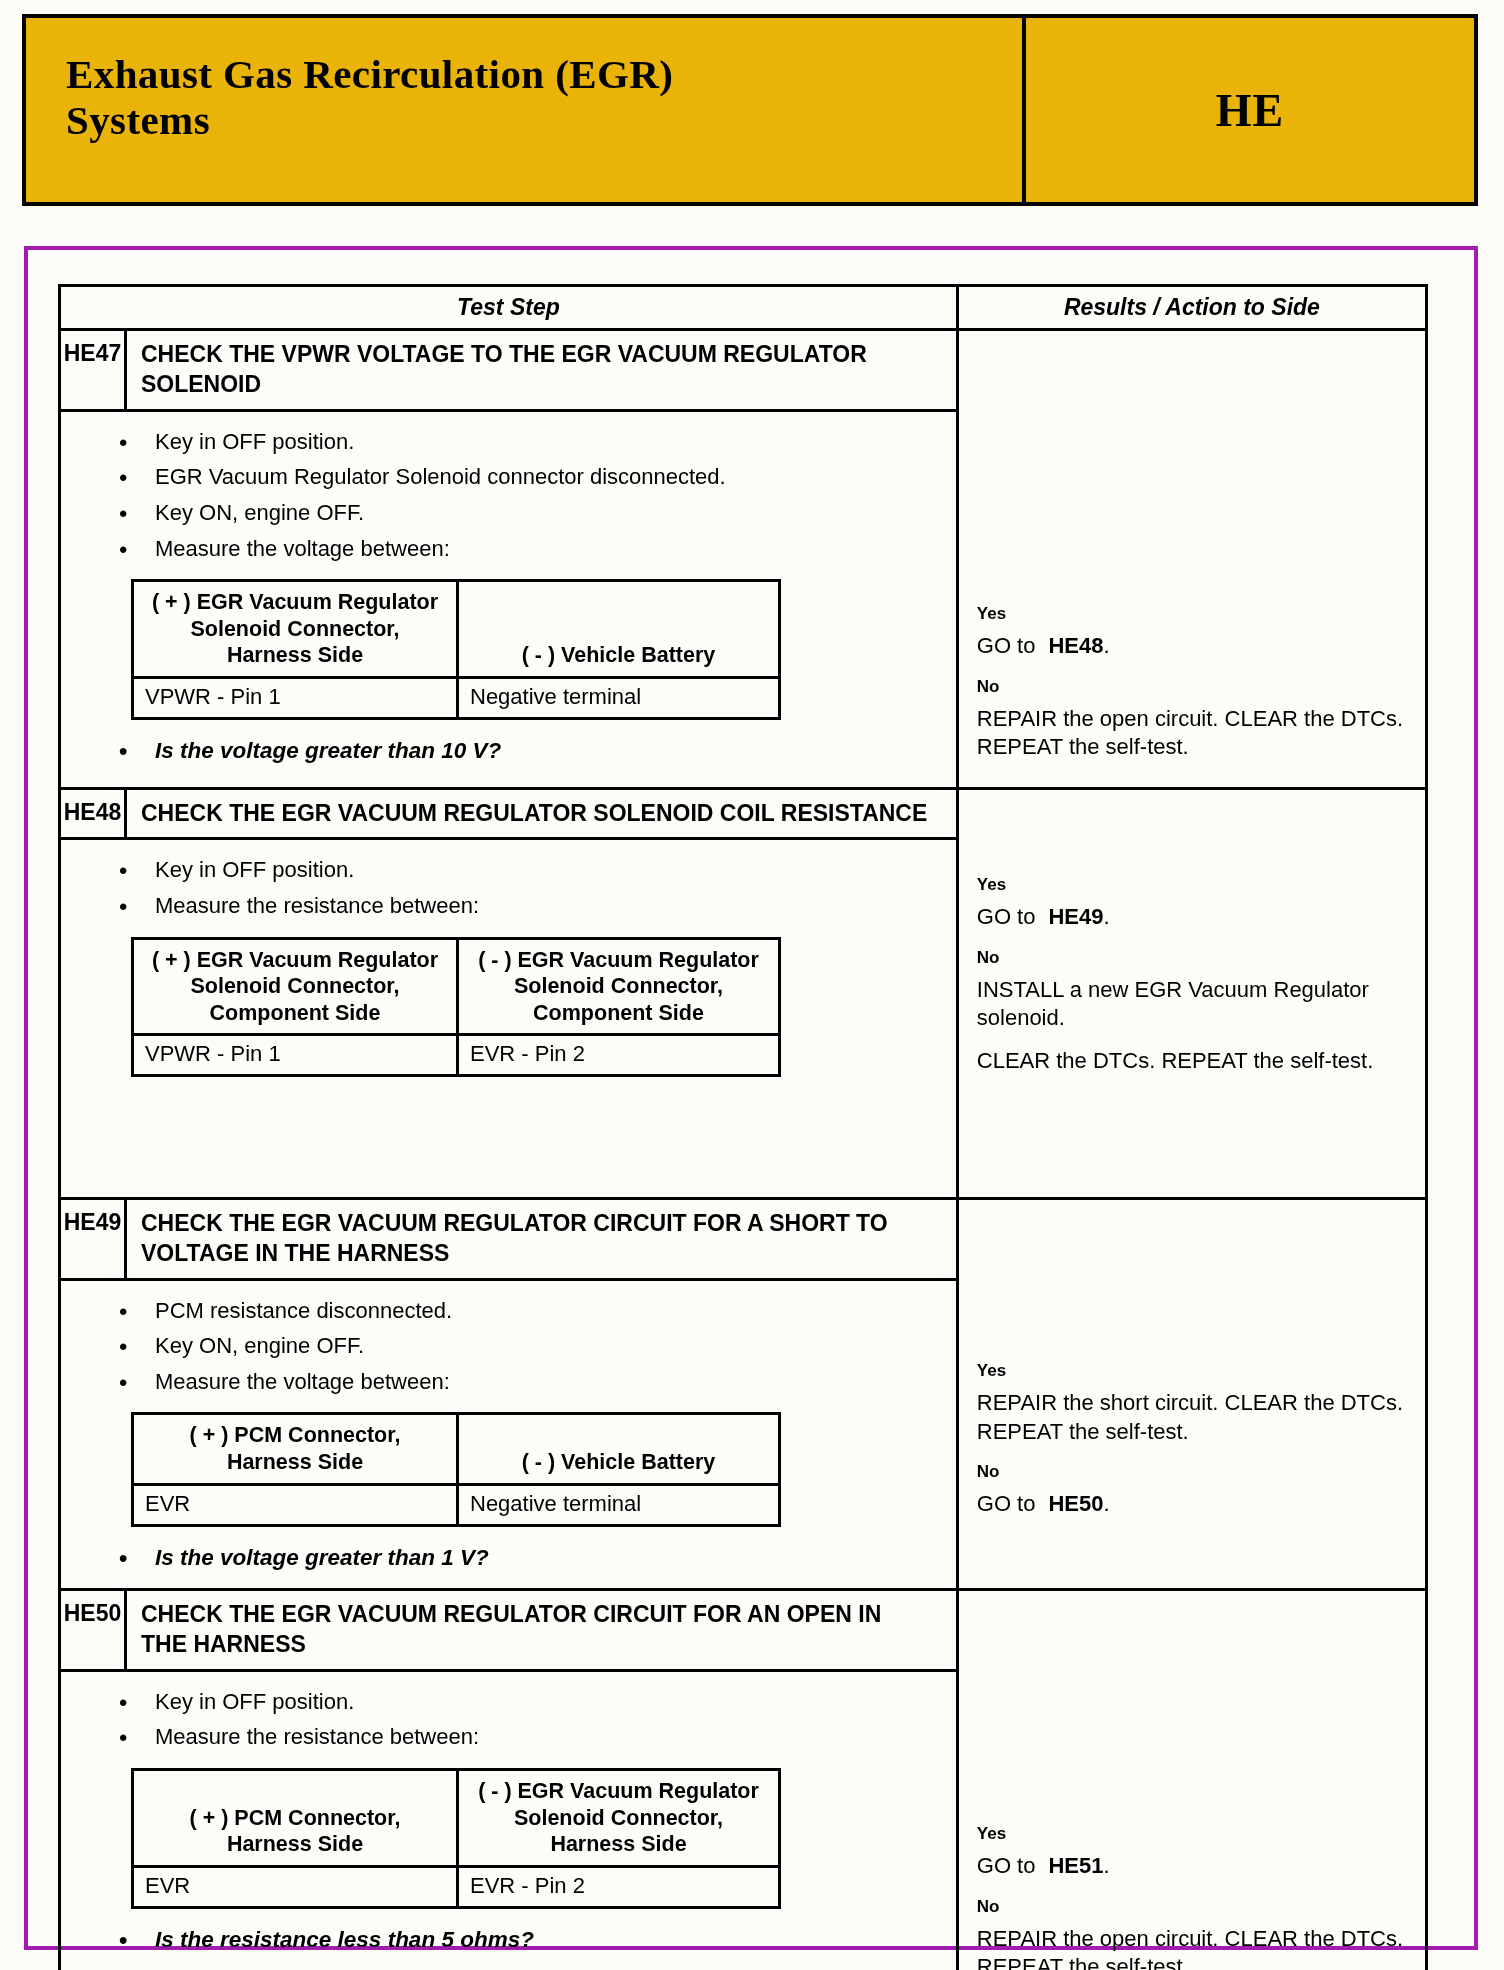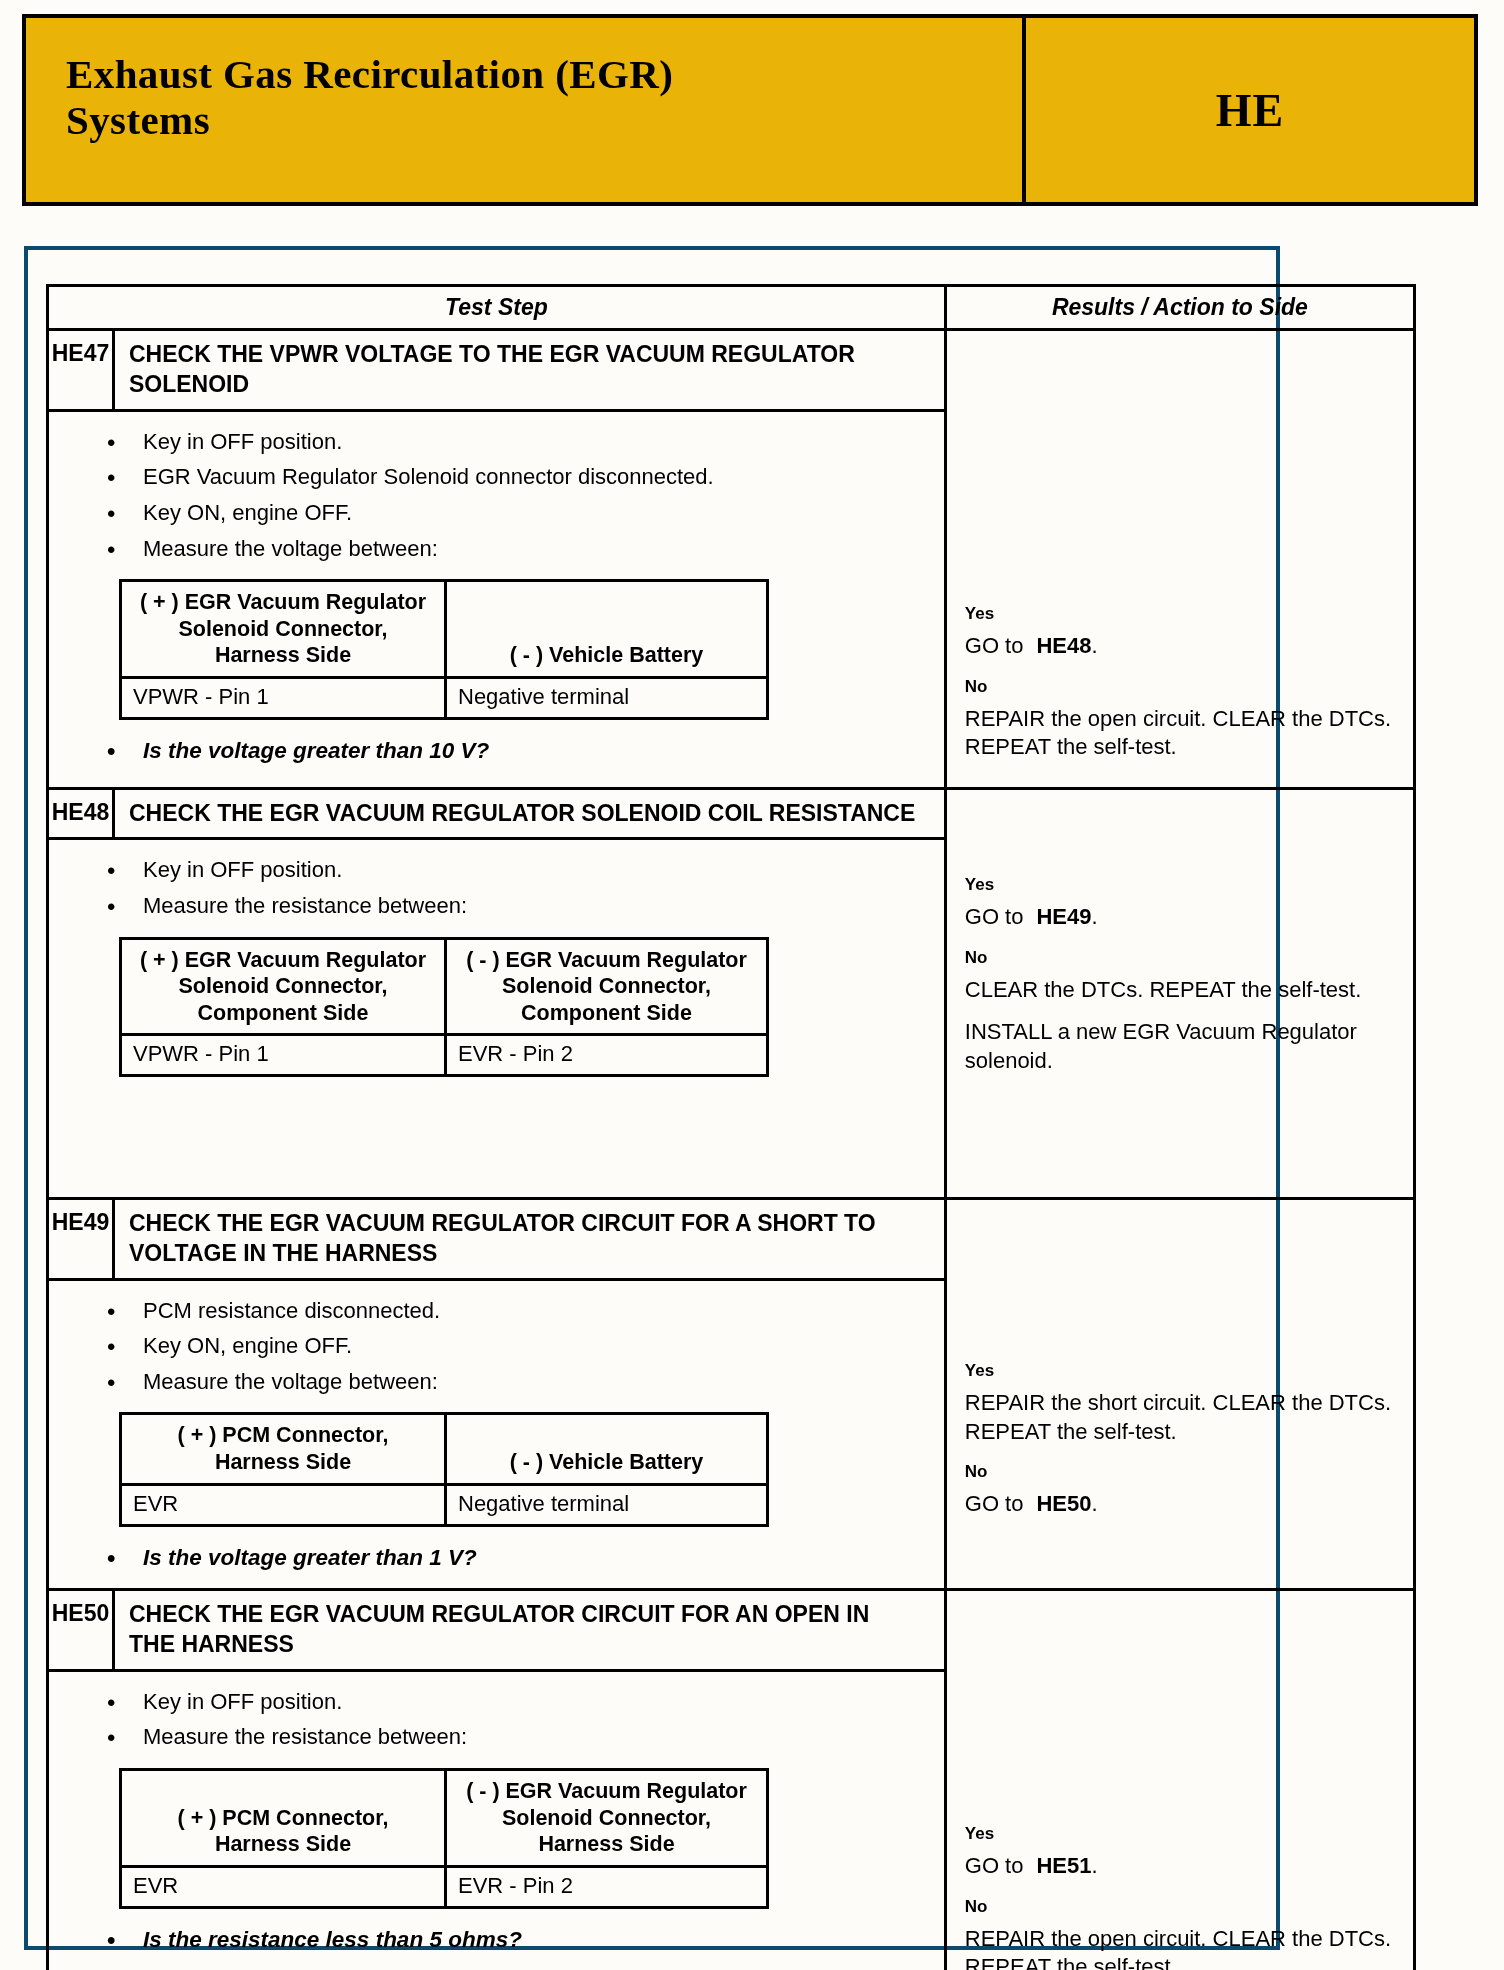--- a/index.html
+++ b/index.html
@@ -7,21 +7,21 @@
   body{background:#fdfcf9;font-family:"Liberation Sans",sans-serif;color:#000;position:relative}
 
   
   .hdr-box{position:absolute;top:14px;left:22px;width:1456px;height:192px;border:4px solid #000;display:flex;background:#eab308}
   .hdr-title-cell{flex:1;padding:34px 0 0 40px}
   .hdr-title{font-family:"Liberation Serif",serif;font-weight:bold;font-size:41px;line-height:1.12;max-width:680px;letter-spacing:.4px}
   .hdr-code-cell{width:452px;border-left:4px solid #000;display:flex;align-items:center;justify-content:center}
   .hdr-code{font-family:"Liberation Serif",serif;font-weight:bold;font-size:46px;letter-spacing:1px}
 
   
-  .content-box{position:absolute;top:246px;left:24px;width:1256px;height:1704px;border:4px solid #0c4a6e;background:#fdfcf9;padding:34px 0 0 18px}
+  .content-box{position:absolute;top:246px;left:24px;width:1454px;height:1704px;border:4px solid #a21caf;background:#fdfcf9;padding:34px 0 0 30px}
 
   
   .dtable{width:1370px;border:3px solid #000}
   .t-hdr{display:flex;border-bottom:3px solid #000;height:44px}
   .t-hdr-left{width:65.6%;display:flex;align-items:center;justify-content:center;font-weight:bold;font-style:italic;font-size:23px}
   .t-hdr-right{flex:1;border-left:3px solid #000;display:flex;align-items:center;justify-content:center;font-weight:bold;font-style:italic;font-size:23px}
 
   .step{display:flex;border-bottom:3px solid #000}
   .step:last-child{border-bottom:none}
   .step-left{width:65.6%}
@@ -134,22 +134,22 @@
           </div>
         </div>
       </div>
       <div class="step-right">
         <div class="res-block">
           <div class="res-label">Yes</div>
           <div class="res-line"><span>GO to</span><span class="go-target">HE49</span><span>.</span></div>
         </div>
         <div class="res-block">
           <div class="res-label">No</div>
+          <div class="res-line">INSTALL a new EGR Vacuum Regulator solenoid.</div>
           <div class="res-line">CLEAR the DTCs. REPEAT the self-test.</div>
-          <div class="res-line">INSTALL a new EGR Vacuum Regulator solenoid.</div>
         </div>
       </div>
     </div>
 
     <div class="step s2">
       <div class="step-left">
         <div class="step-head">
           <div class="step-id">HE49</div>
           <div class="step-title">CHECK THE EGR VACUUM REGULATOR CIRCUIT FOR A SHORT TO VOLTAGE IN THE HARNESS</div>
         </div>

